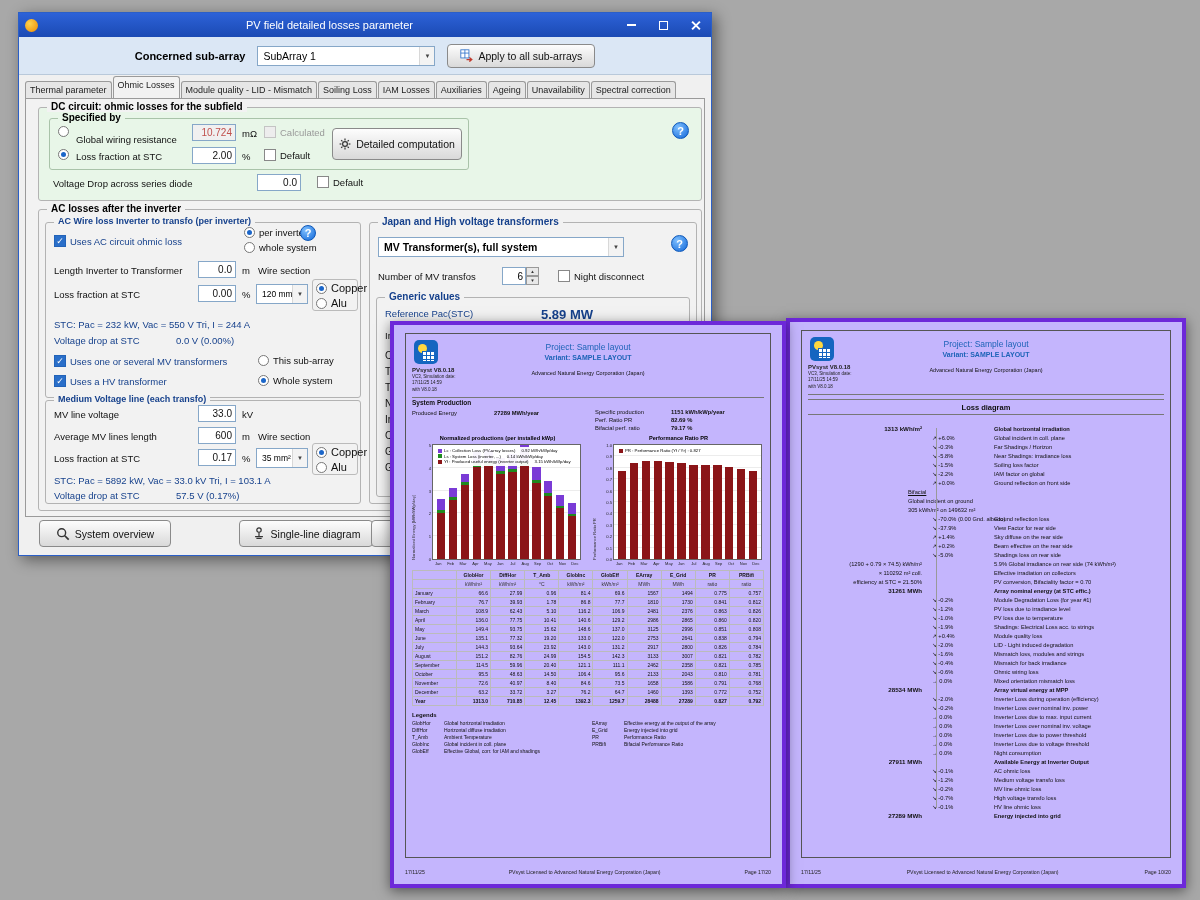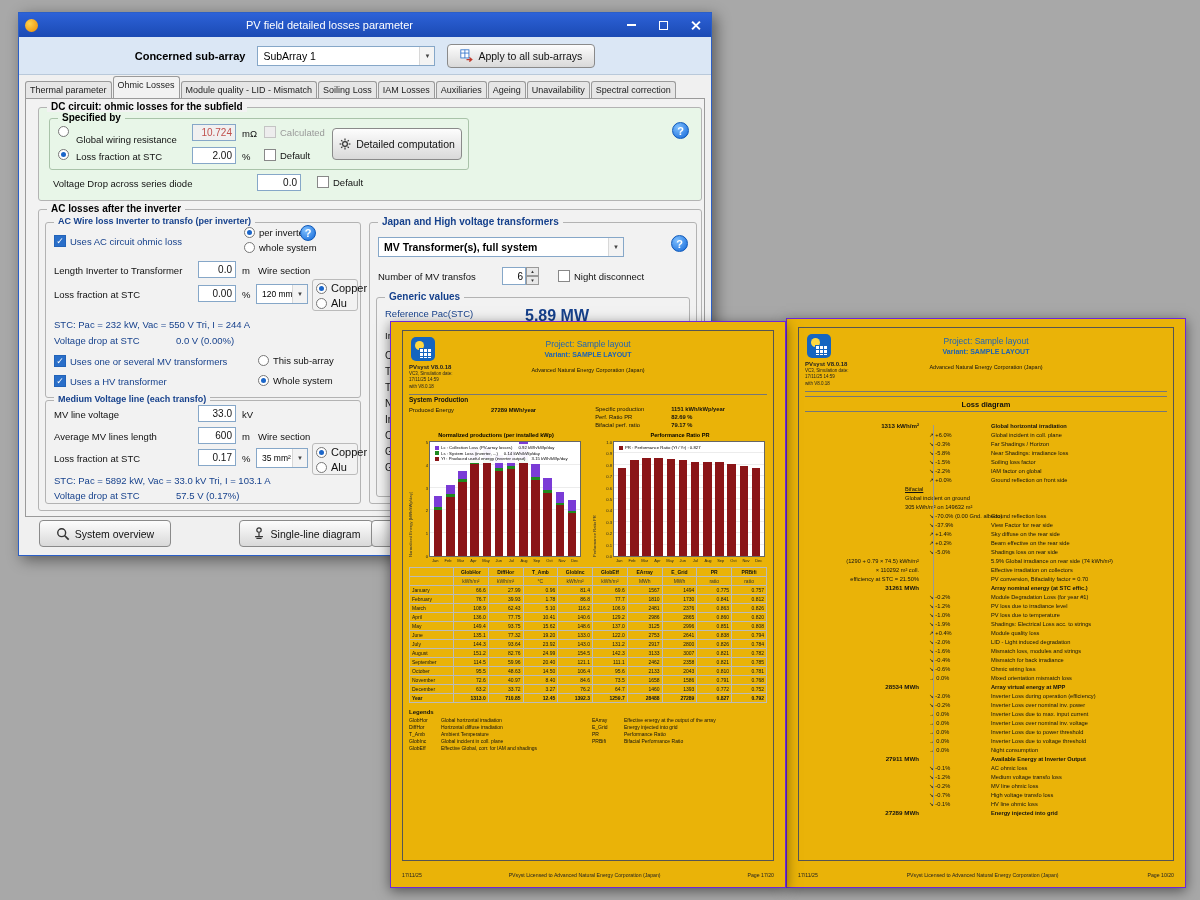--- a/index.html
+++ b/index.html
@@ -58,21 +58,21 @@
 .spin{position:absolute;display:flex;height:18px;}
 .spin input{width:24px;border:1px solid #86a7c8;background:#fff;text-align:right;font-size:10px;padding:0 2px;font-family:inherit;}
 .spin .ud{width:13px;display:flex;flex-direction:column;}
 .spin .ud div{flex:1;border:1px solid #999;background:#e8e8e8;font-size:4.5px;line-height:7px;text-align:center;color:#333;}
 .clip-rows{position:absolute;left:8px;top:52px;width:280px;}
 .clip-row{height:16px;font-size:10px;color:#111;white-space:nowrap;}
 .btn-foot{position:absolute;bottom:8px;height:27px;}
 .icon-svg{flex:none;display:block;}
 
 
-.page{position:absolute;background:#eab308;border:1px solid #6d28d9;box-shadow:0 3px 12px rgba(0,0,0,.5);}
+.page{position:absolute;background:#c4b5fd;border:4px solid #6d28d9;box-shadow:0 3px 12px rgba(0,0,0,.5);}
 #page1{left:390px;top:321px;width:396px;height:567px;z-index:30;}
 #page2{left:786px;top:318px;width:400px;height:570px;z-index:20;}
 .pg-border{position:absolute;left:11px;right:11px;top:8px;bottom:26px;border:1px solid #555;padding:4px 6px;overflow:hidden;}
 .pg-footer{position:absolute;left:11px;right:11px;bottom:9px;display:flex;justify-content:space-between;font-size:5.2px;color:#222;}
 .pg-footer .mid{flex:1;text-align:center;}
 .pg-header{position:relative;height:60px;border-bottom:1px solid #777;}
 .logo{position:absolute;left:2px;top:2px;width:24px;height:24px;background:#1565c0;border-radius:5px;}
 .logo:before{content:"";position:absolute;left:4px;top:4px;width:9px;height:9px;border-radius:50%;background:#ffd840;}
 .logo:after{content:"";position:absolute;right:3px;bottom:3px;width:13px;height:10px;background:#fff;background-image:linear-gradient(#1565c0 1px,transparent 1px),linear-gradient(90deg,#1565c0 1px,transparent 1px);background-size:4px 4px;}
 .pg-left{position:absolute;left:0;top:29px;font-size:4.5px;color:#222;line-height:6.5px;}
@@ -345,21 +345,21 @@
               <div>▼</div>
             </div>
         </div>
         <span class="chk" style="left:188px;top:47px;">
             <span class="box">✓</span>
             <span>Night disconnect</span>
           </span>
         <div class="gbox" style="left:6px;top:74px;width:314px;height:200px;">
           <span class="glegend navy">Generic values</span>
           <span class="lbl navy" style="left:8px;top:10px;">Reference Pac(STC)</span>
-          <span class="lbl navy" style="left:148px;top:9px;font-weight:bold;font-size:16px;">5.89 MW</span>
+          <span class="lbl navy" style="left:164px;top:9px;font-weight:bold;font-size:13px;">5.89 MW</span>
           <span class="lbl" style="left:8px;top:32px;">Iron loss (constant value)</span>
           <input class="inp" style="left: 126px; top: 28px; width: 32px;" readonly="" value="0.11">
           <span class="lbl" style="left:162px;top:32px;">%</span>
           <input class="inp" style="left: 174px; top: 28px; width: 38px;" readonly="" value="6.57">
           <span class="lbl" style="left:216px;top:32px;">kW</span>
           <span class="chk" style="left:238px;top:30px;">
               <span class="box">✓</span>
               <span>default</span>
             </span>
           <div class="clip-rows" id="clipped-rows">

